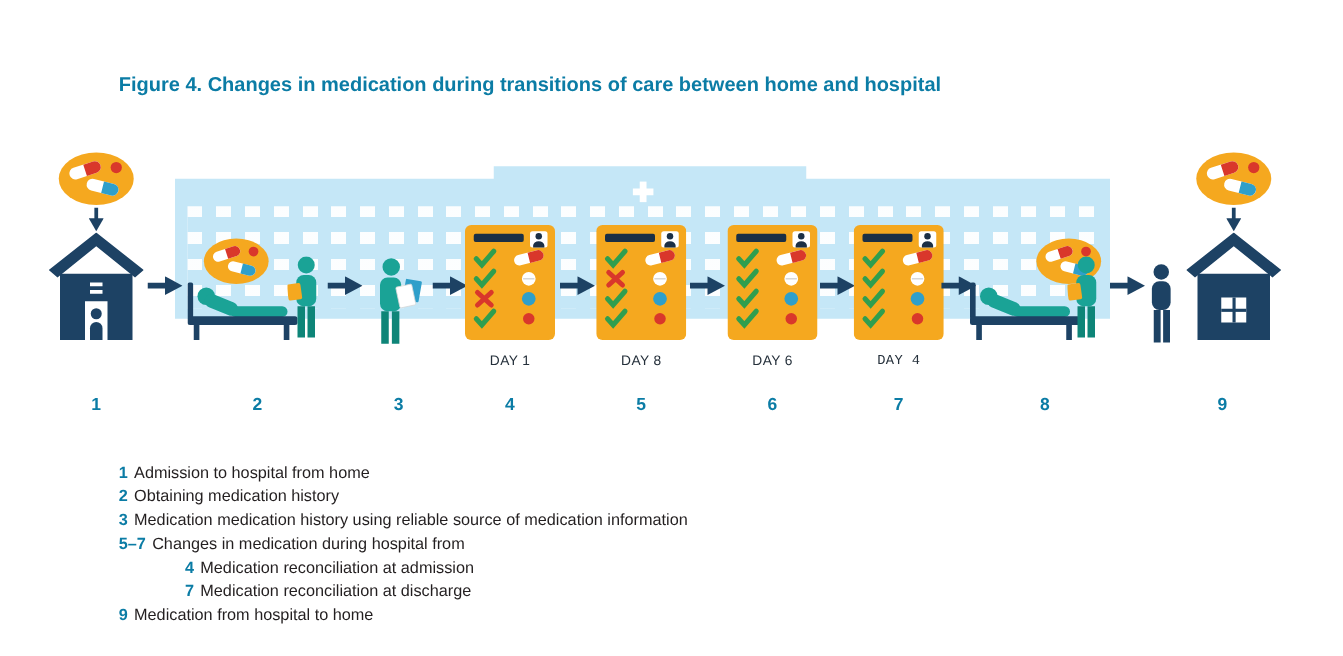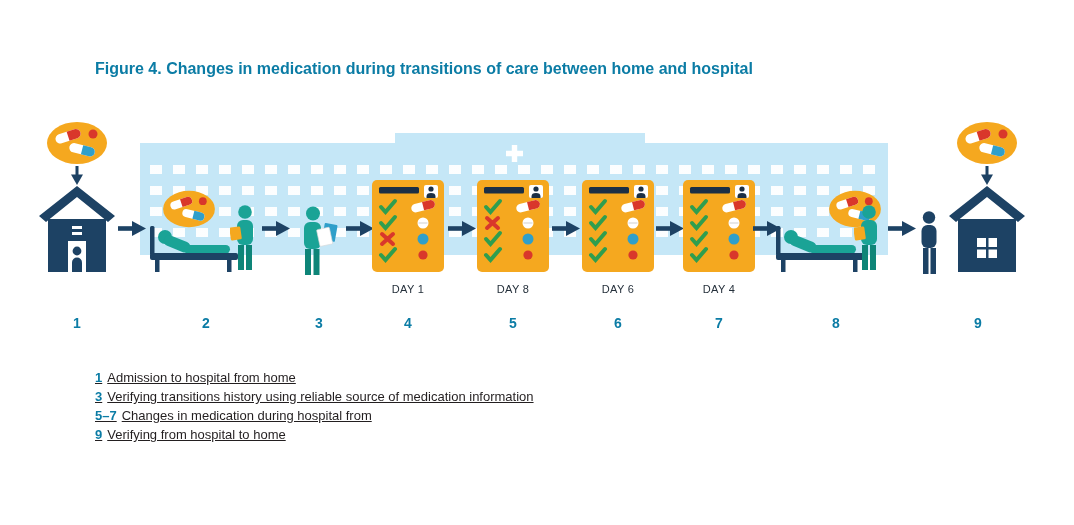--- a/index.html
+++ b/index.html
@@ -27,21 +27,21 @@
   .bedgroup .bed { position: absolute; left: 0; bottom: 0; }
   .bedgroup .clin { position: absolute; bottom: 1px; }
 
   .card { position: absolute; top: 85px; width: 72px; height: 92px; }
   .daylabel { position: absolute; top: 188px; width: 72px; text-align: center;
               font-size: 11px; color: #25303b; letter-spacing: .3px; }
   .stepnum { position: absolute; top: 220px; width: 40px; text-align: center;
              font-size: 14px; font-weight: bold; color: #0b7ca5; }
 
   .legend { position: absolute; left: 95px; top: 328px; font-size: 13px; color: #231f20; }
-  .lrow { line-height: 19px; text-decoration: underline; }
+  .lrow { line-height: 19px; }
   .lrow.indent { margin-left: 53px; }
   .lnum { color: #0b7ca5; font-weight: bold; margin-right: 5px; }
 
   .rule { position: absolute; left: 95px; top: 503px; width: 940px; height: 2px; background: #2d7f9f; border: none; }
 </style>
 </head>
 <body>
 
 <div class="page">
 
@@ -248,21 +248,21 @@
       <path d="M9 75 l4.5 5 l9.5 -11" stroke="#2f9e4f" stroke-width="4" fill="none" stroke-linecap="round"></path>
       <g transform="rotate(-14 51 26)">
         <rect x="39" y="22" width="24" height="8.5" rx="4.25" fill="#fff"></rect>
         <path d="M51 22 h7.8 a4.25 4.25 0 0 1 0 8.5 H51 z" fill="#d9372b"></path>
       </g>
       <circle cx="51" cy="43" r="5.5" fill="#fff"></circle>
         <rect x="46.5" y="42.4" width="9" height="1.2" fill="#d8d8d8"></rect>
       <circle cx="51" cy="59" r="5.5" fill="#2f9fca"></circle>
       <circle cx="51" cy="75" r="4.6" fill="#d9372b"></circle>
     </svg>
-    <div class="daylabel" style="left:683px;">DAY 4</div>
+    <div class="daylabel" style="left:683px;font-family:Liberation Mono, monospace;">DAY 4</div>
 
     <span class="arrow" style="left:753px;">
       <svg width="28" height="15" viewBox="0 0 28 15">
         <rect x="0" y="5.2" width="15" height="4.6" fill="#1d4264"></rect>
           <polygon points="14,0 28,7.5 14,15" fill="#1d4264"></polygon>
       </svg>
     </span>
 
     <div class="bedgroup" style="left:776px; top:95px; width:112px; height:82px;">
       <svg class="bubble" style="left:52px; top:0;" width="54" height="38" viewBox="0 0 62 44">
@@ -348,25 +348,34 @@
     <span class="stepnum" style="left:699px;">7</span>
     <span class="stepnum" style="left:816px;">8</span>
     <span class="stepnum" style="left:958px;">9</span>
   </div>
 
   <div class="legend">
     <div class="lrow">
       <span class="lnum">1</span><span>Admission to hospital from home</span>
     </div>
     <div class="lrow">
-      <span class="lnum">3</span><span>Verifying transitions history using reliable source of medication information</span>
+      <span class="lnum">2</span><span>Obtaining medication history</span>
+    </div>
+    <div class="lrow">
+      <span class="lnum">3</span><span>Medication medication history using reliable source of medication information</span>
     </div>
     <div class="lrow">
       <span class="lnum">5–7</span><span>Changes in medication during hospital from</span>
     </div>
-    <div class="lrow">
-      <span class="lnum">9</span><span>Verifying from hospital to home</span>
+    <div class="lrow indent">
+      <span class="lnum">4</span><span>Medication reconciliation at admission</span>
+    </div>
+    <div class="lrow indent">
+      <span class="lnum">7</span><span>Medication reconciliation at discharge</span>
+    </div>
+    <div class="lrow">
+      <span class="lnum">9</span><span>Medication from hospital to home</span>
     </div>
   </div>
 
   <hr class="rule">
 
 </div>
 
 </body></html>

